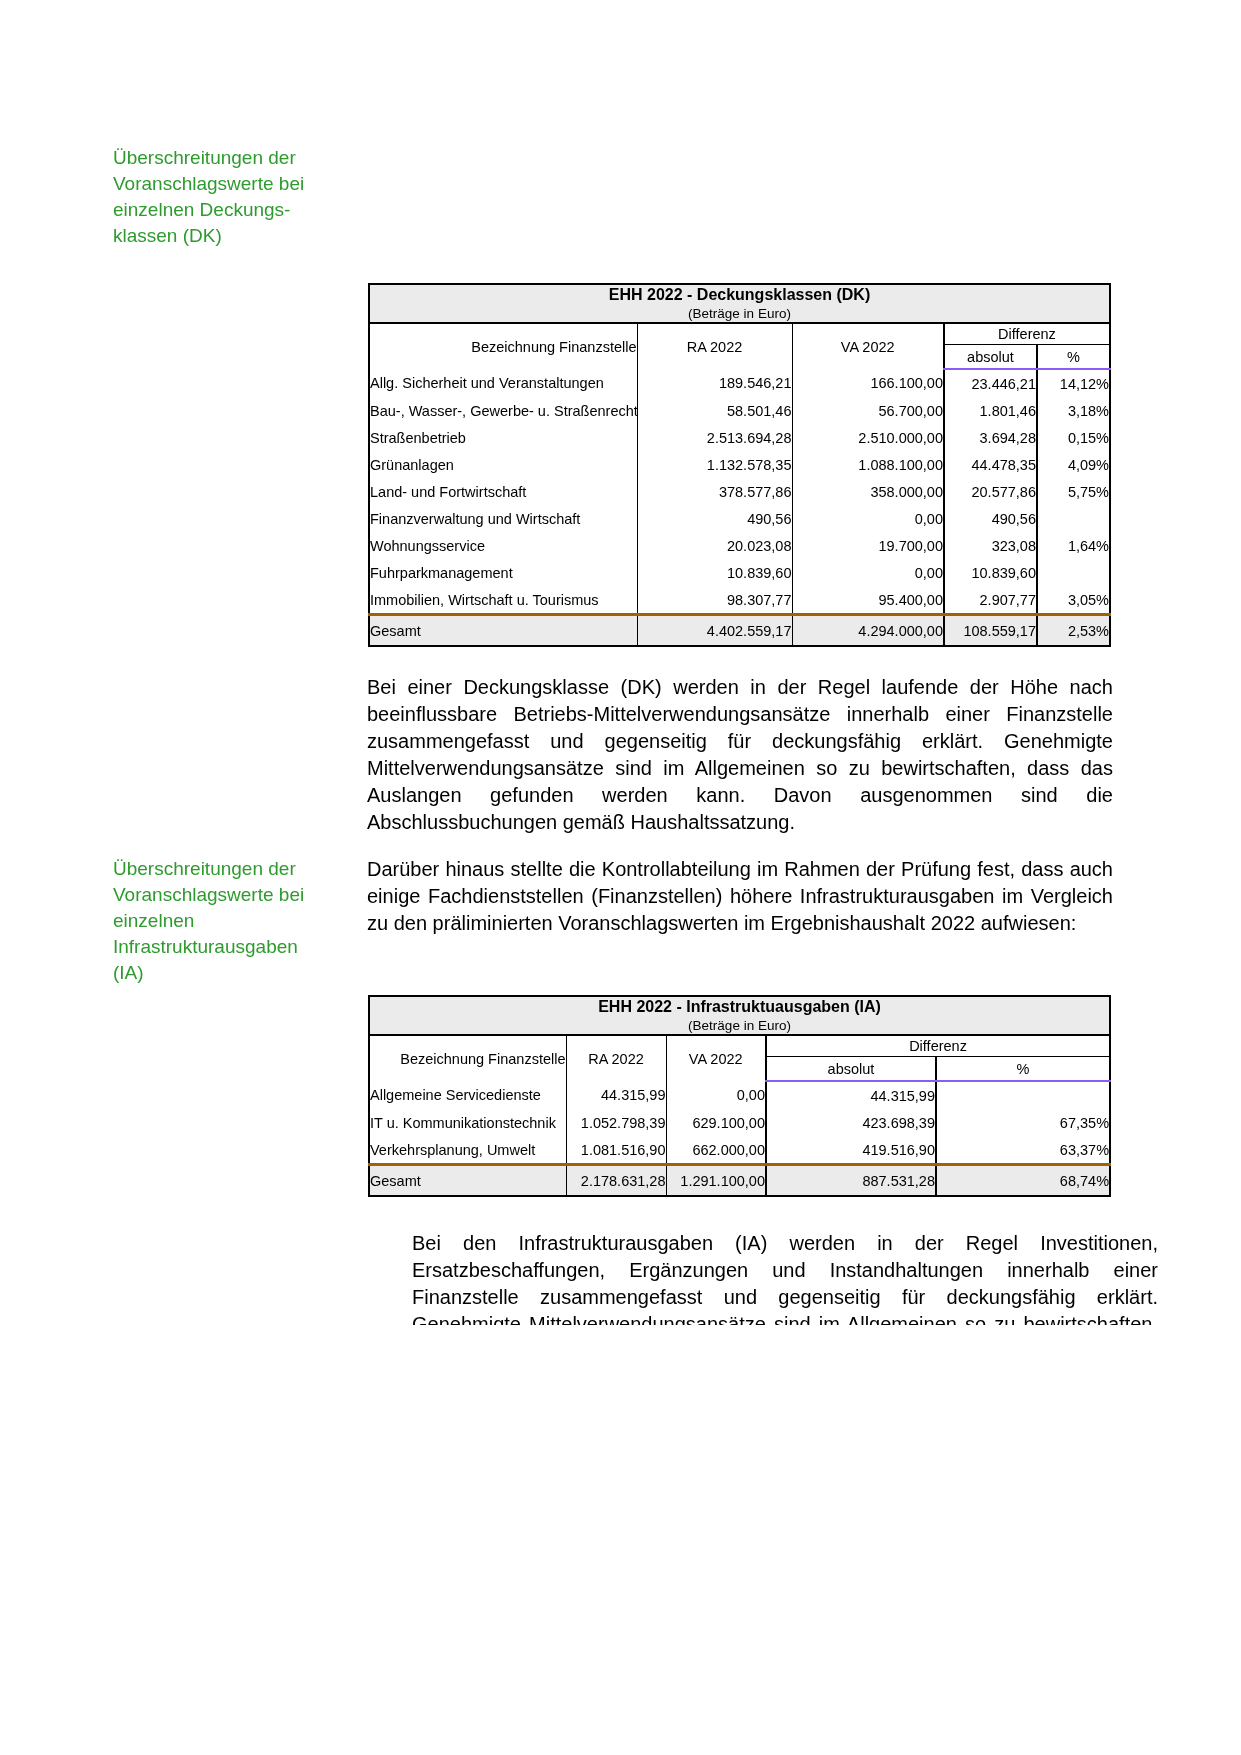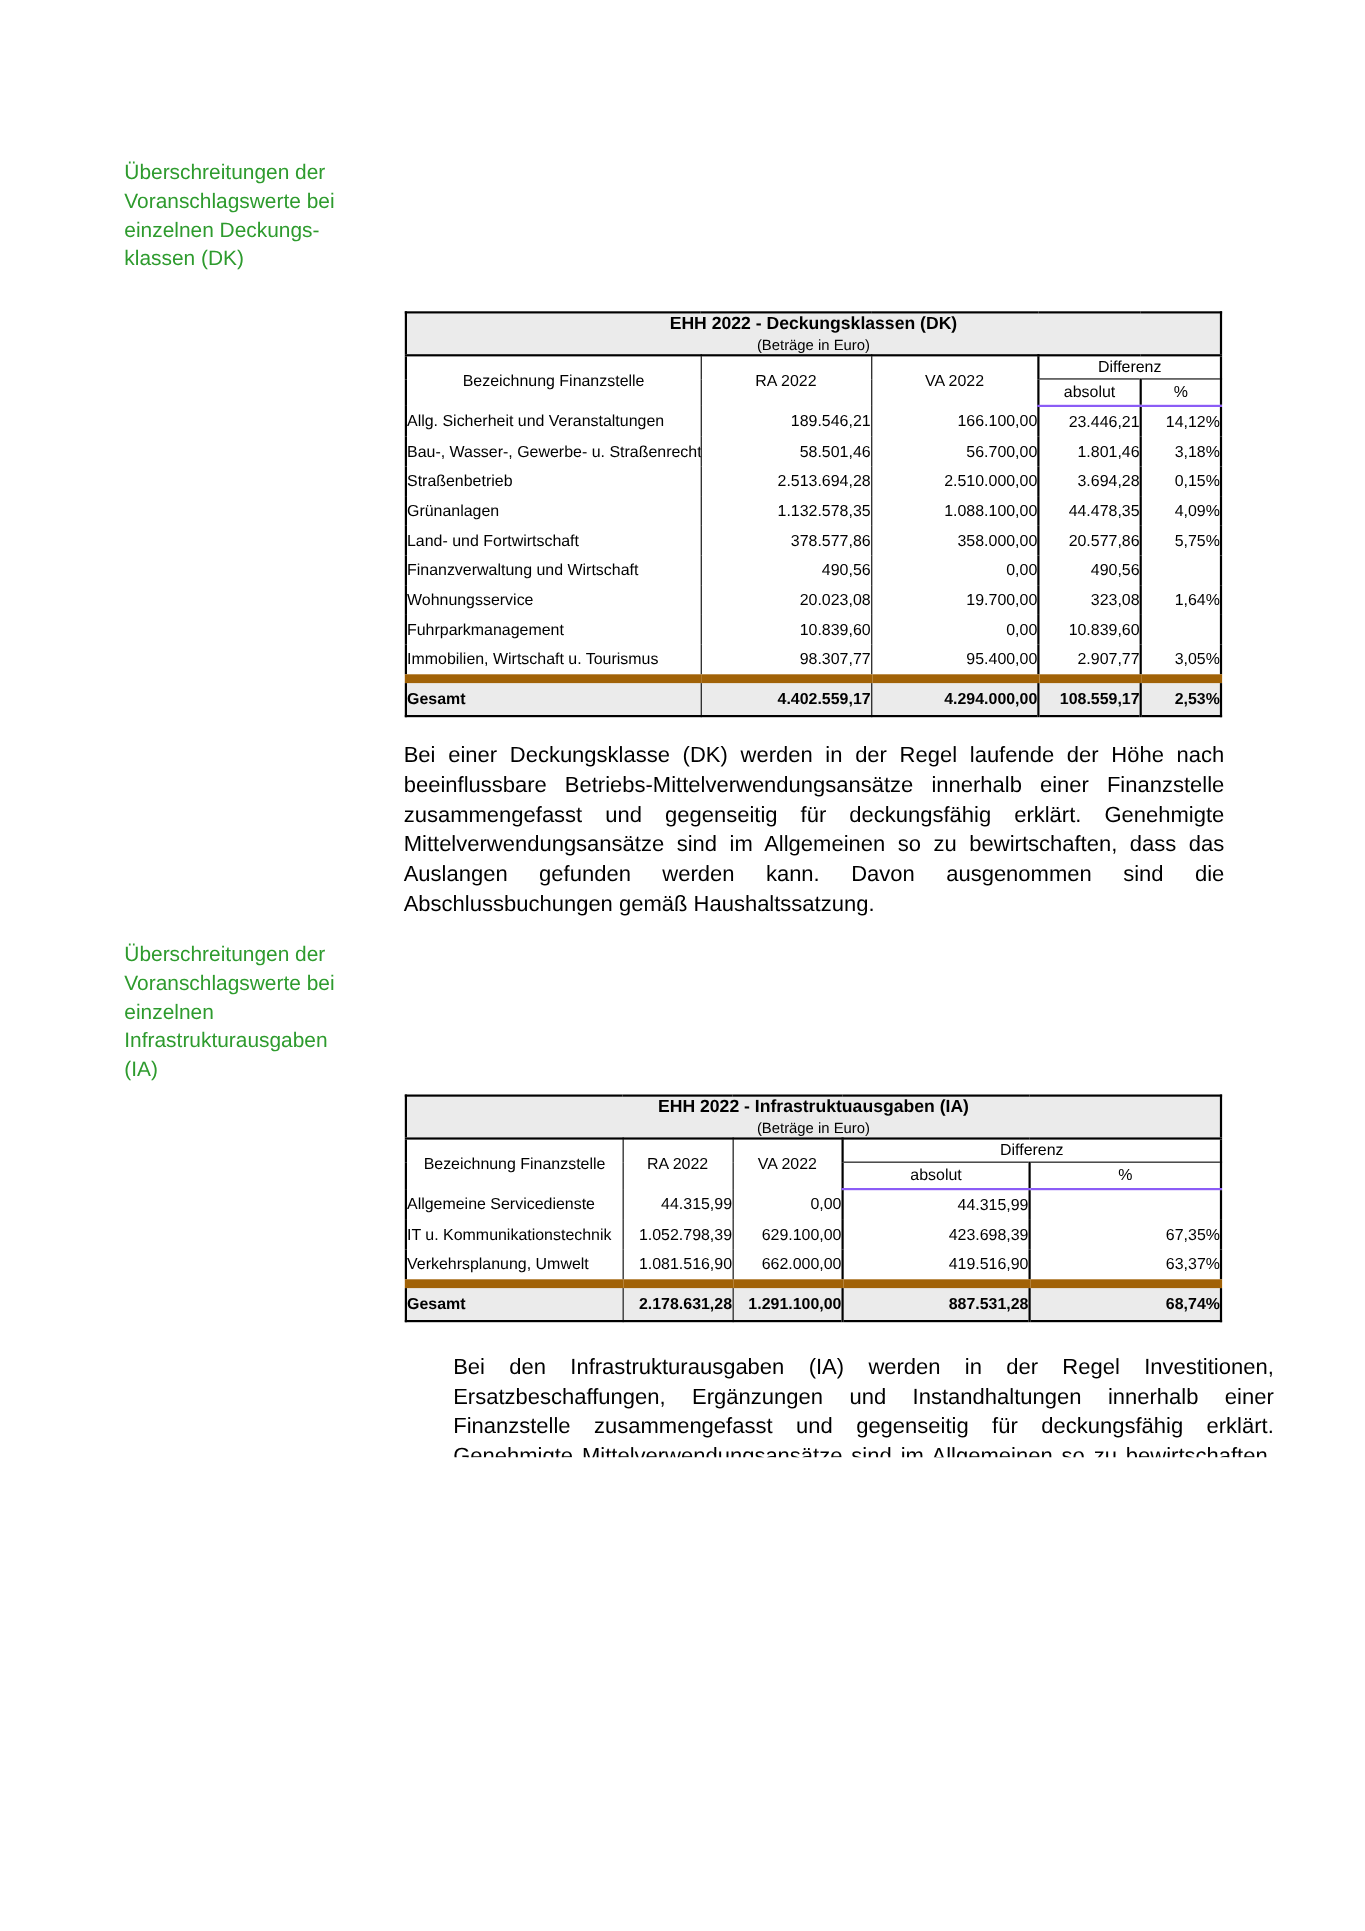--- a/index.html
+++ b/index.html
@@ -43,35 +43,35 @@
     font-weight:normal;padding:0;
   }
   .title-cell{
     background:var(--table-shade-bg,#ebebeb);
     border-bottom:2px solid #000;
     text-align:center;padding:4px 0 5px 0;
   }
   .t-title{font-weight:bold;font-size:16px;line-height:20px;}
   .t-sub{font-size:13.5px;line-height:17px;}
   .hdr th{border-left:1px solid #000;}
-  .h-label{text-align:center;padding-left:6px;border-left:none !important;}
+  .h-label{text-align:right;padding-left:6px;border-left:none !important;}
   .h-center{text-align:center;}
   .h-diff{border-left:2px solid #000 !important;border-bottom:1px solid #000;height:20px;}
   .h-abs{border-left:2px solid #000 !important;height:23px;}
   .h-pct{border-left:2px solid #000 !important;}
   .hdr-bottom th{border-bottom:2px solid #8b5cf6;}
   .fin-table tbody td{height:27px;vertical-align:middle;}
   .c-label{text-align:left;padding-left:6px;}
   .c-num{text-align:right;padding-right:8px;border-left:1px solid #000;}
   .c-abs{border-left:2px solid #000;}
   .c-pct{text-align:right;padding-right:5px;border-left:2px solid #000;}
   .total-row td{
-    border-top:8px solid #a16207;
+    border-top:3px solid #a16207;
     background:var(--table-shade-bg,#ebebeb);
-    font-weight:bold;height:29px;vertical-align:middle;
+    font-weight:normal;height:29px;vertical-align:middle;
   }
   
   .footer-rule{
     position:absolute;left:113px;top:1634px;width:1034px;height:0;
     border-top:2px dashed var(--footer-dash,#a3a8a6);
   }
   .footer-row{
     position:absolute;left:113px;top:1645px;width:1034px;height:26px;
     color:var(--footer-gray,#8f9794);font-size:19px;line-height:26px;
   }
@@ -199,20 +199,21 @@
   <p class="body-text p2">Bei einer Deckungsklasse (DK) werden in der Regel laufende der Höhe nach beeinflussbare Betriebs-Mittelverwendungsansätze innerhalb einer Finanzstelle zusammengefasst und gegenseitig für deckungsfähig erklärt. Genehmigte Mittelverwendungsansätze sind im Allgemeinen so zu bewirtschaften, dass das Auslangen gefunden werden kann. Davon ausgenommen sind die Abschlussbuchungen gemäß Haushaltssatzung.</p>
 
   <div class="margin-note note-2">
     <div class="note-line">Überschreitungen der</div>
     <div class="note-line">Voranschlagswerte bei</div>
     <div class="note-line">einzelnen</div>
     <div class="note-line">Infrastrukturausgaben</div>
     <div class="note-line">(IA)</div>
   </div>
 
+  <p class="body-text p3">Darüber hinaus stellte die Kontrollabteilung im Rahmen der Prüfung fest, dass auch einige Fachdienststellen (Finanzstellen) höhere Infrastrukturausgaben im Vergleich zu den präliminierten Voranschlagswerten im Ergebnishaushalt 2022 aufwiesen:</p>
 
   <div class="table-wrap tw-2">
     <table class="fin-table">
       <colgroup>
         <col style="width:197px">
           <col style="width:100px">
           <col style="width:100px">
           <col style="width:170px">
           <col style="width:174px">
       </colgroup>

